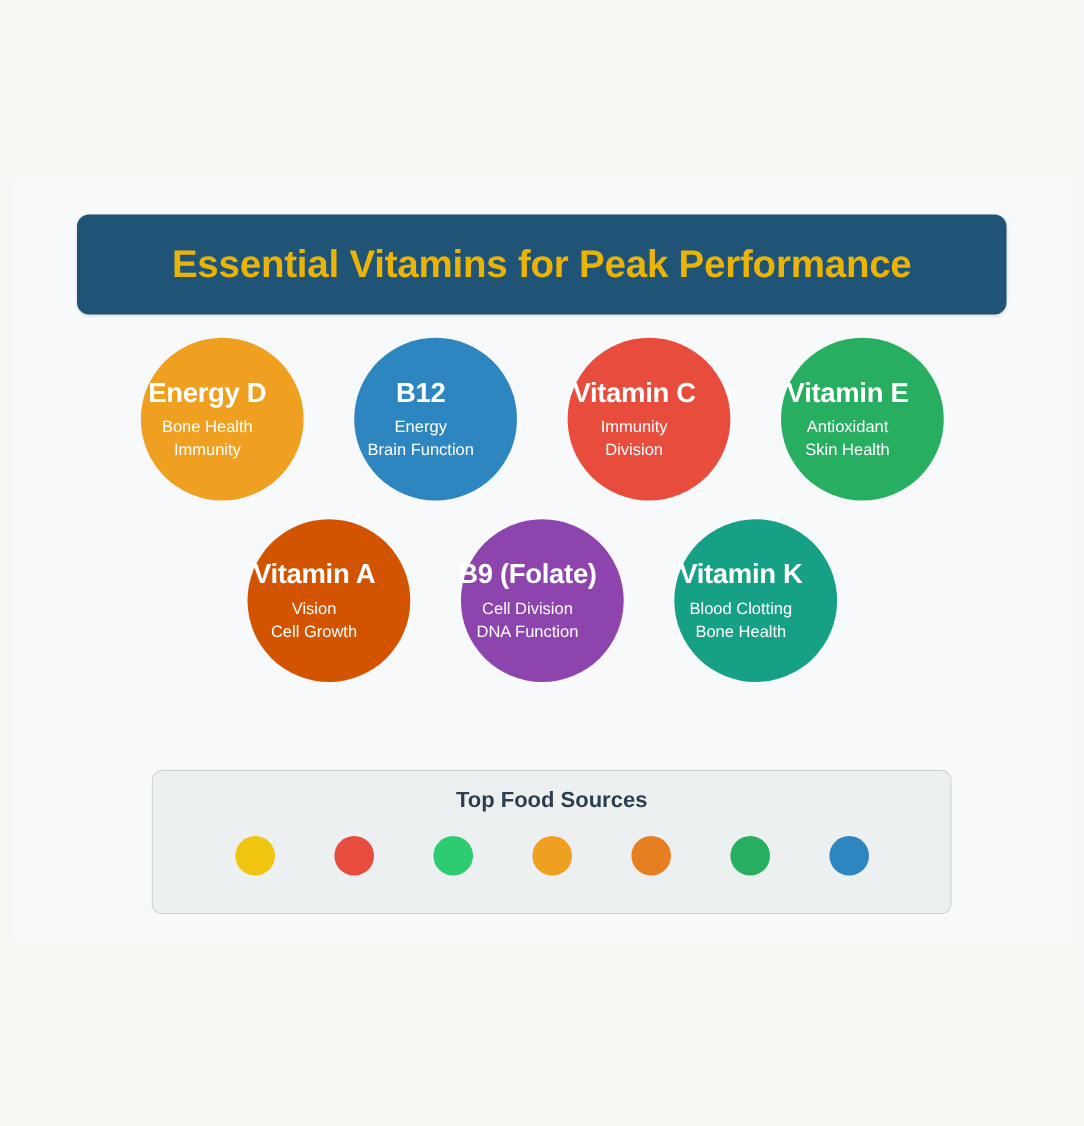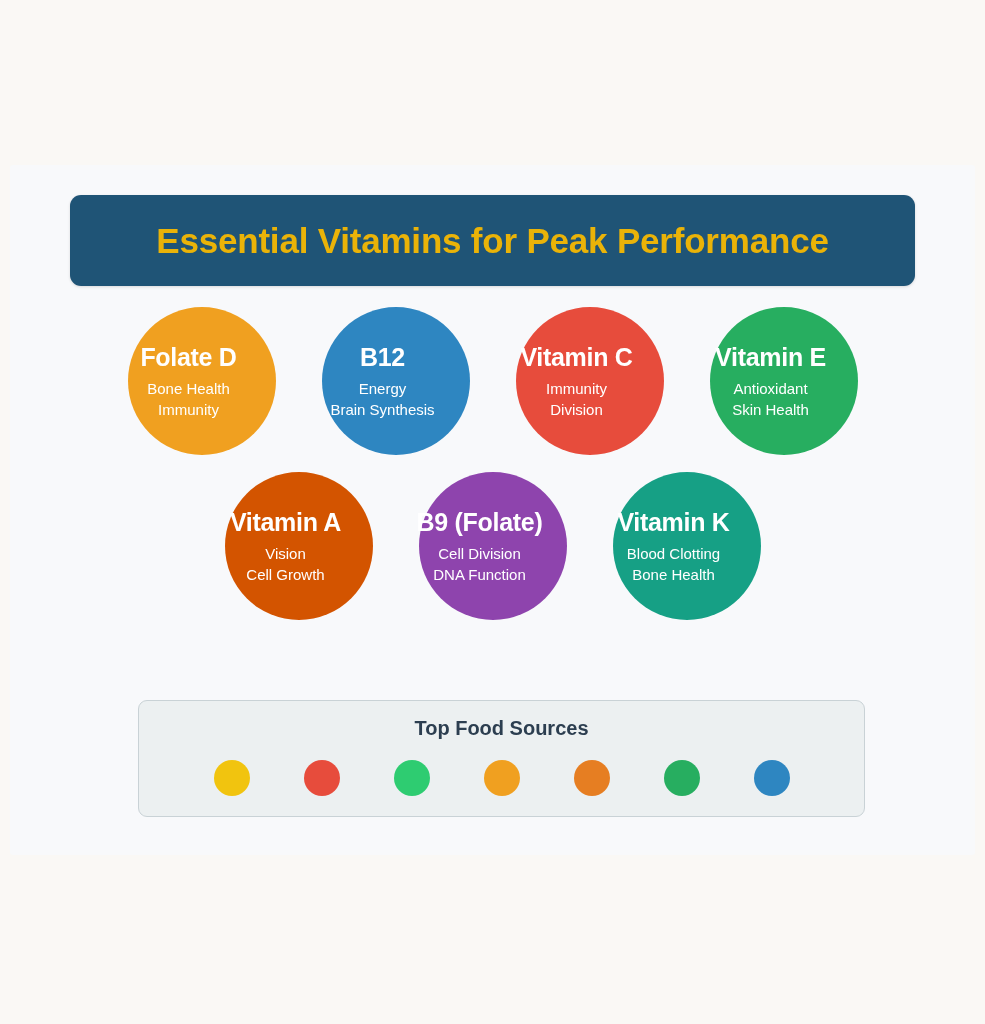--- a/index.html
+++ b/index.html
@@ -103,21 +103,21 @@
     white-space: nowrap;
     margin-top: 6px;
   }
 
   
   #food-sources-panel {
     position: absolute;
     left: 128px;
     top: 535px;
     width: 727px;
-    height: 117px;
+    height: 131px;
     background: #ecf0f1;
     border: 1px solid #c9d2d6;
     border-radius: 9px;
     box-sizing: border-box;
   }
   #food-sources-title {
     margin-top: 16px;
     text-align: center;
     color: #2c3e50;
     font-size: 20px;
@@ -145,32 +145,32 @@
     <span class="title-text">Essential Vitamins for Peak Performance</span>
   </div>
 
   <div class="vitamin-grid">
 
     <div class="vitamin-row">
 
       <div class="vitamin-cell">
         <div class="vitamin-circle" style="background:#f0a020"></div>
         <div class="vitamin-text">
-          <span class="vitamin-name">Folate D</span>
+          <span class="vitamin-name">Energy D</span>
           <span class="vitamin-benefit">Bone Health</span>
           <span class="vitamin-benefit">Immunity</span>
         </div>
       </div>
 
       <div class="vitamin-cell">
         <div class="vitamin-circle" style="background:#2e86c1"></div>
         <div class="vitamin-text">
           <span class="vitamin-name">B12</span>
           <span class="vitamin-benefit">Energy</span>
-          <span class="vitamin-benefit">Brain Synthesis</span>
+          <span class="vitamin-benefit">Brain Function</span>
         </div>
       </div>
 
       <div class="vitamin-cell">
         <div class="vitamin-circle" style="background:#e74c3c"></div>
         <div class="vitamin-text">
           <span class="vitamin-name">Vitamin C</span>
           <span class="vitamin-benefit">Immunity</span>
           <span class="vitamin-benefit">Division</span>
         </div>

